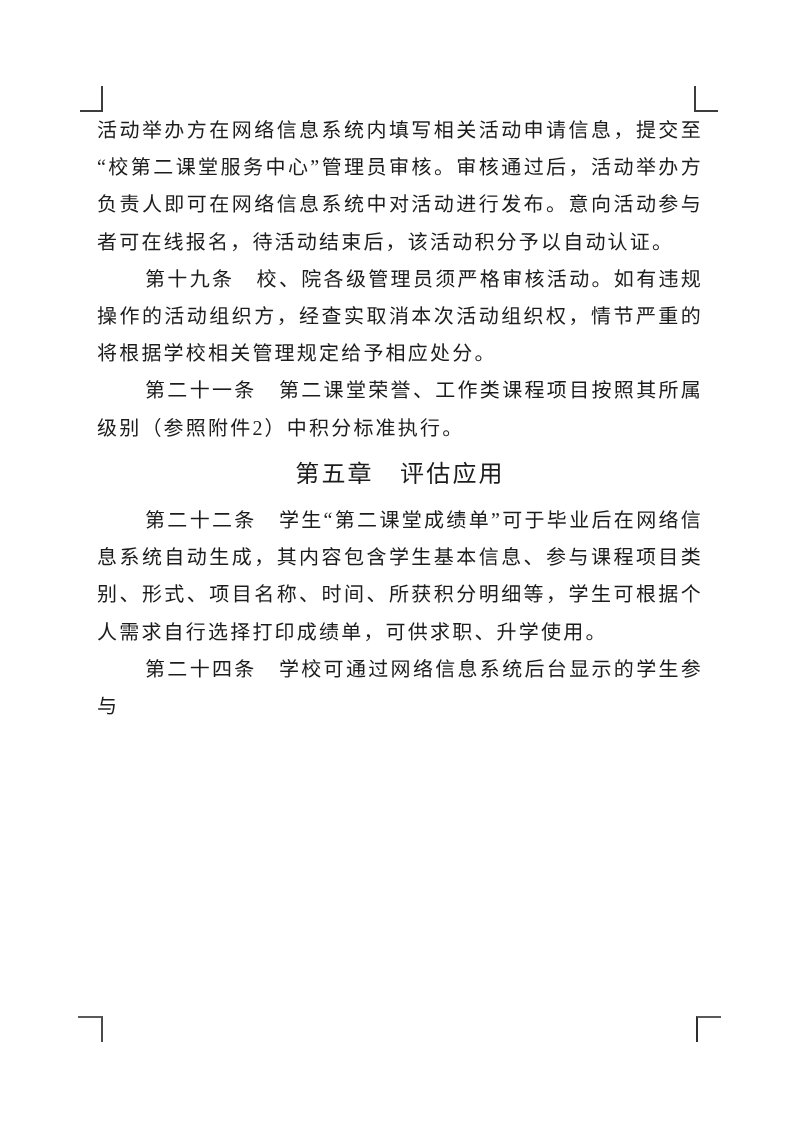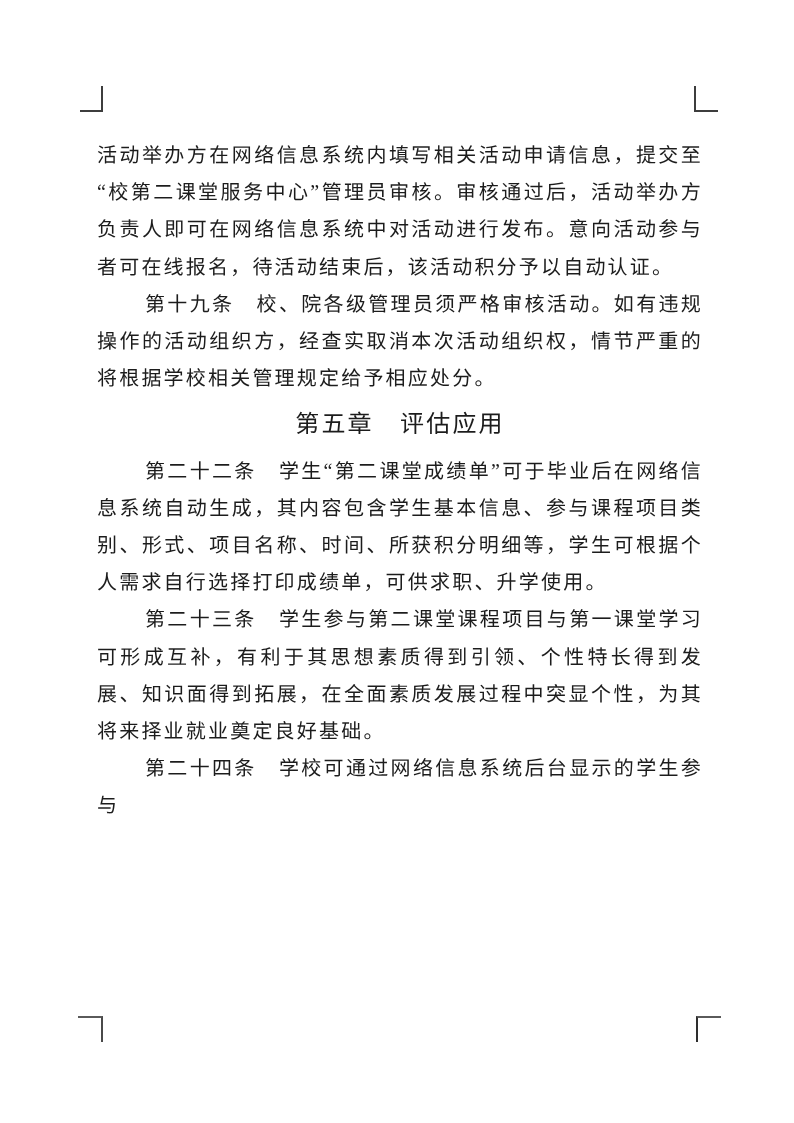--- a/index.html
+++ b/index.html
@@ -14,21 +14,20 @@
     background: #ffffff;
     overflow: hidden;
     font-family: "Liberation Serif", "DejaVu Serif", serif;
     color: #1c1c1c;
   }
   .textblock {
     position: absolute;
     left: 97px;
     top: 112px;
     width: 606px;
-    margin-top: 25px;
   }
   .para {
     margin: 0;
     font-size: 20px;
     line-height: 37.2px;
     letter-spacing: 2.2px;
     text-align: justify;
     text-indent: 0;
     word-break: break-all;
   }
@@ -73,19 +72,19 @@
 <div class="page">
 
   <div class="crop tl"></div>
   <div class="crop tr"></div>
   <div class="crop bl"></div>
   <div class="crop br"></div>
 
   <div class="textblock">
     <p class="para">活动举办方在网络信息系统内填写相关活动申请信息，提交至“校第二课堂服务中心”管理员审核。审核通过后，活动举办方负责人即可在网络信息系统中对活动进行发布。意向活动参与者可在线报名，待活动结束后，该活动积分予以自动认证。</p>
     <p class="para indent">第十九条　校、院各级管理员须严格审核活动。如有违规操作的活动组织方，经查实取消本次活动组织权，情节严重的将根据学校相关管理规定给予相应处分。</p>
+    <p class="para indent">第二十一条　第二课堂荣誉、工作类课程项目按照其所属级别（参照附件2）中积分标准执行。</p>
     <h2 class="chapter">第五章　评估应用</h2>
     <p class="para indent">第二十二条　学生“第二课堂成绩单”可于毕业后在网络信息系统自动生成，其内容包含学生基本信息、参与课程项目类别、形式、项目名称、时间、所获积分明细等，学生可根据个人需求自行选择打印成绩单，可供求职、升学使用。</p>
-    <p class="para indent">第二十三条　学生参与第二课堂课程项目与第一课堂学习可形成互补，有利于其思想素质得到引领、个性特长得到发展、知识面得到拓展，在全面素质发展过程中突显个性，为其将来择业就业奠定良好基础。</p>
     <p class="para indent">第二十四条　学校可通过网络信息系统后台显示的学生参与</p>
   </div>
 
 </div>
 
 </body></html>

